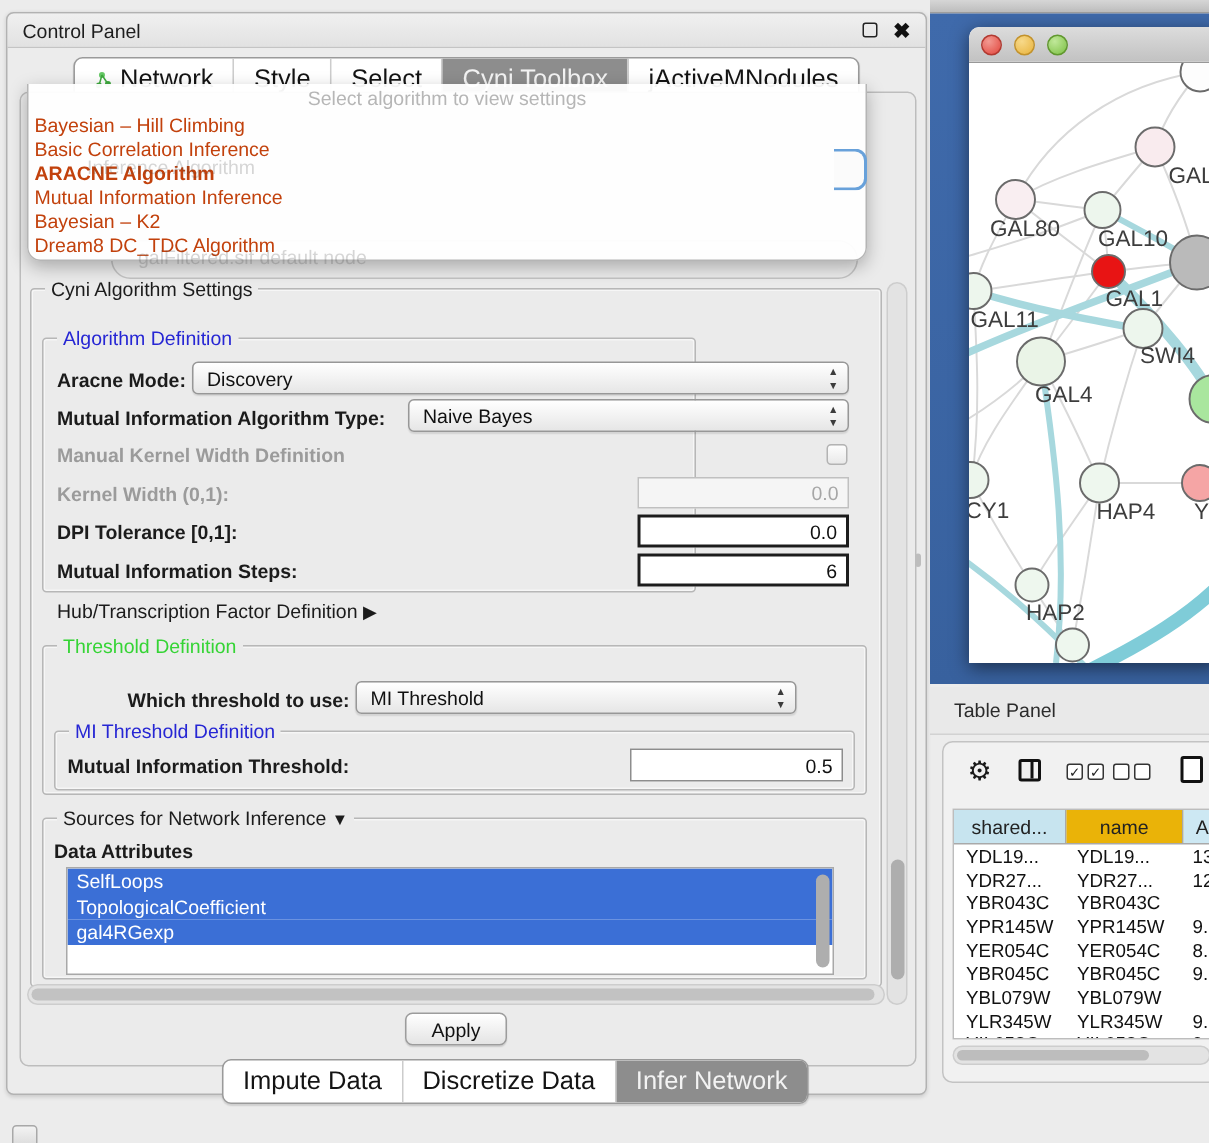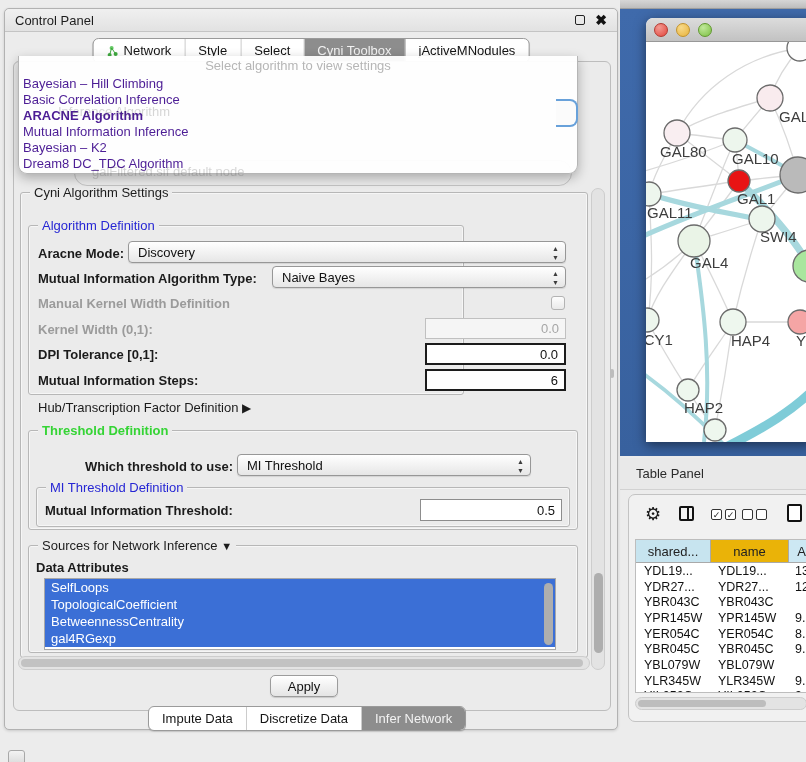--- a/index.html
+++ b/index.html
@@ -5,21 +5,21 @@
   html,body{margin:0;padding:0;background:#ececec;font-family:"Liberation Sans",sans-serif;}
   #stage{position:relative;width:806px;height:762px;overflow:hidden;background:#ececec;}
   .abs{position:absolute;box-sizing:border-box;}
   
   #cpanel{left:4px;top:8px;width:614px;height:722px;background:#ececec;border:1px solid #b2b2b2;border-radius:5px;box-shadow:0 1px 3px rgba(0,0,0,.15);}
   #cpanel-titlebar{left:0;top:0;right:0;height:23px;background:linear-gradient(#f0f0f0,#e2e2e2);border-bottom:1px solid #c4c4c4;border-radius:5px 5px 0 0;}
   #cpanel-title{left:10px;top:4px;font-size:13px;color:#1d1d1d;}
   .float-icon{right:32px;top:6px;width:10px;height:10px;border:1.6px solid #222;border-radius:2px;}
   .close-icon{right:10px;top:3px;font-size:14px;font-weight:bold;color:#111;}
   
-  .seg{display:flex;border:1px solid #9a9a9a;border-radius:6px;overflow:hidden;background:#fff;font-size:13px;box-shadow:0 1px 1px rgba(0,0,0,.12);}
+  .seg{display:flex;border:1px solid #9a9a9a;border-radius:6px;overflow:hidden;background:#fff;font-size:17px;box-shadow:0 1px 1px rgba(0,0,0,.12);}
   .seg>div{padding:4px 13px;border-right:1px solid #cccccc;color:#141414;display:flex;align-items:center;gap:5px;white-space:nowrap;}
   .seg>div:last-child{border-right:none;}
   .seg>div.on{background:#8d8d8d;color:#f3f3f3;}
   #tabbar{left:50%;top:29px;transform:translateX(-50%);}
   
   #inner-panel{left:8px;top:52px;width:598px;height:650px;border:1px solid #bdbdbd;border-radius:6px;background:#ebebeb;}
   
   .fs{border:1px solid #b7b7b7;border-radius:3px;box-shadow:inset 0 0 0 1px rgba(255,255,255,.55);}
   .fs-legend{position:absolute;top:-8px;left:9px;background:#ebebeb;padding:0 4px;font-size:13px;white-space:nowrap;}
   .t-blue{color:#2626d4;}
@@ -29,21 +29,21 @@
   .lbl.off{color:#9b9b9b;}
   .combo{height:22px;border:1px solid #979797;border-radius:4px;background:linear-gradient(#ffffff,#e6e6e6);font-size:13px;color:#111;display:flex;align-items:center;padding-left:9px;box-shadow:0 1px 1px rgba(0,0,0,.1);}
   .combo .arrows{position:absolute;right:6px;top:2px;font-size:7px;line-height:9px;color:#3c3c3c;text-align:center;}
   .field{background:#fff;border:1px solid #8d8d8d;font-size:13px;color:#111;display:flex;align-items:center;justify-content:flex-end;padding-right:6px;}
   .field.strong{border:2px solid #1c1c1c;}
   .field.off{border:1px solid #c0c0c0;background:#f5f5f5;color:#a6a6a6;}
   .checkbox{width:14px;height:14px;border:1px solid #b3b3b3;border-radius:3px;background:linear-gradient(#fdfdfd,#e9e9e9);}
   
   #algo-popup{left:18px;top:56px;width:560px;height:118px;background:rgba(255,255,255,.95);border:1px solid #b5b5b5;border-top:none;border-radius:0 0 9px 9px;box-shadow:0 4px 12px rgba(0,0,0,.28);z-index:10;}
   #popup-prompt{left:0;right:0;top:2px;text-align:center;font-size:13px;color:#b6b6b6;}
-  .pitem{height:16px;line-height:16px;font-size:13px;color:#4c1d95;padding-left:4px;white-space:nowrap;}
+  .pitem{height:16px;line-height:16px;font-size:13px;color:#c2410c;padding-left:4px;white-space:nowrap;}
   .pitem.b{font-weight:bold;}
   .ghost{color:rgba(70,70,70,.22);font-size:13px;z-index:11;white-space:nowrap;}
   #ghost-combo{left:74px;top:160px;width:498px;height:26px;border:1px solid rgba(120,120,120,.35);border-radius:13px;z-index:5;}
   #combo-focus-fragment{left:556px;top:99px;width:22px;height:28px;border:2px solid #68a1da;border-left:none;border-radius:0 8px 8px 0;background:#fbfbfb;z-index:11;}
   
   .src-item{height:17px;line-height:17px;background:#3b6fd6;color:#fff;font-size:13px;padding-left:6px;white-space:nowrap;}
   
   .sb-track{background:#e3e3e3;border:1px solid #cdcdcd;border-radius:7px;}
   .sb-thumb{background:#aeaeae;border-radius:5px;}
   
@@ -137,21 +137,21 @@
   <div class="abs lbl" style="left:38px;top:347px;">DPI Tolerance [0,1]:</div>
   <div class="abs field strong" style="left:425px;top:343px;width:141px;height:22px;">0.0</div>
   <div class="abs lbl" style="left:38px;top:373px;">Mutual Information Steps:</div>
   <div class="abs field strong" style="left:425px;top:369px;width:141px;height:22px;">6</div>
 
   <div class="abs" style="left:38px;top:400px;font-size:13px;color:#1b1b1b;">
     <span>Hub/Transcription Factor Definition</span>
     <span style="font-size:12px;"> ▶</span>
   </div>
 
-  <div class="abs fs" style="left:28px;top:430px;width:550px;height:100px;font-weight:bold;">
+  <div class="abs fs" style="left:28px;top:430px;width:550px;height:100px;">
     <div class="fs-legend t-green">Threshold Definition</div>
   </div>
   <div class="abs lbl" style="left:85px;top:459px;">Which threshold to use:</div>
   <div class="abs combo" style="left:237px;top:454px;width:294px;">
     <span>MI Threshold</span>
     <span class="arrows">▲<br>▼</span>
   </div>
   <div class="abs fs" style="left:36px;top:487px;width:534px;height:40px;">
     <div class="fs-legend t-blue">MI Threshold Definition</div>
   </div>
@@ -161,21 +161,20 @@
   <div class="abs fs" style="left:28px;top:545px;width:550px;height:108px;">
     <div class="fs-legend t-black">
       <span>Sources for Network Inference</span>
       <span style="font-size:11px;"> ▼</span>
     </div>
   </div>
   <div class="abs lbl" style="left:36px;top:560px;">Data Attributes</div>
   <div class="abs" style="left:44px;top:578px;width:512px;height:72px;background:#fff;border:1px solid #a8a8a8;overflow:hidden;">
     <div class="src-item">SelfLoops</div>
     <div class="src-item">TopologicalCoefficient</div>
-    <div class="src-item">BetweennessCentrality</div>
     <div class="src-item">gal4RGexp</div>
   </div>
   <div class="abs sb-thumb" style="left:544px;top:583px;width:9px;height:62px;"></div>
 
   <div class="abs sb-track" style="left:18px;top:656px;width:572px;height:14px;">
     <div class="sb-thumb" style="position:absolute;left:2px;top:2px;right:6px;bottom:2px;background:#c2c2c2;"></div>
   </div>
 
   <div class="abs sb-track" style="left:591px;top:188px;width:14px;height:482px;">
     <div class="sb-thumb" style="position:absolute;left:2px;top:384px;width:9px;height:80px;"></div>

